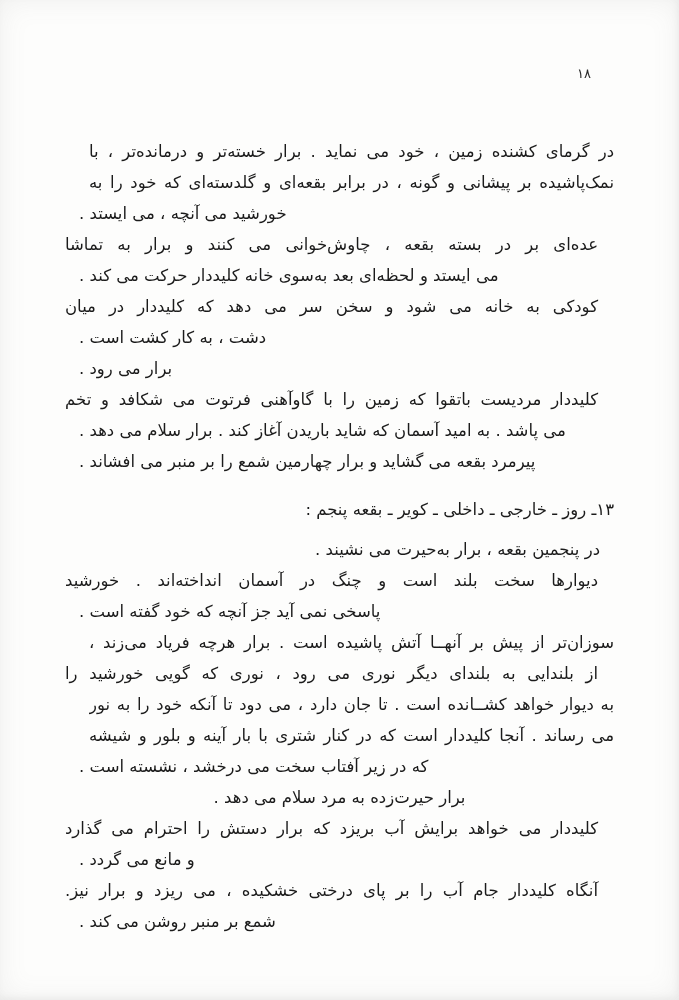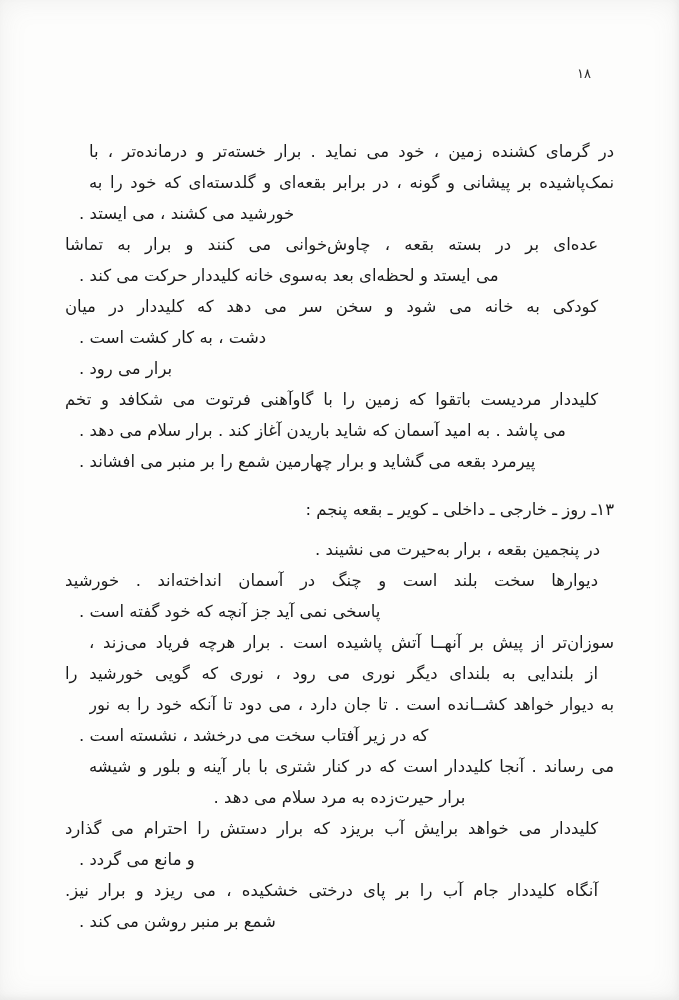--- a/index.html
+++ b/index.html
@@ -68,37 +68,37 @@
   }
 </style>
 </head>
 <body>
 
 <div class="page">
   <div class="page-number">۱۸</div>
   <div class="text-block">
       <div class="line justify">در گرمای کشنده زمین ، خود می نماید .  برار خسته‌تر و درمانده‌تر ، با چهره‌ای</div>
       <div class="line justify">نمک‌پاشیده بر پیشانی و گونه ، در برابر بقعه‌ای و گلدسته‌ای که خود را به</div>
-      <div class="line left">خورشید می کشند ، می ایستد .</div>
+      <div class="line left">خورشید می آنچه ، می ایستد .</div>
       <div class="line first">عده‌ای بر در بسته بقعه ، چاوش‌خوانی می کنند و برار به تماشا</div>
       <div class="line left">می ایستد و لحظه‌ای بعد به‌سوی خانه کلیددار حرکت می کند .</div>
       <div class="line first">کودکی به خانه می شود و سخن سر می دهد که کلیددار در میان</div>
       <div class="line left">دشت ، به کار کشت است .</div>
       <div class="line left">برار می رود .</div>
       <div class="line first">کلیددار مردیست باتقوا که زمین را با گاوآهنی فرتوت می شکافد و تخم</div>
       <div class="line left">می پاشد . به امید آسمان که شاید باریدن آغاز کند .  برار سلام می دهد .</div>
       <div class="line left">پیرمرد بقعه می گشاید و برار چهارمین شمع را بر منبر می افشاند .</div>
       <div class="line heading heading">۱۳ـ روز ـ خارجی ـ داخلی ـ کویر ـ بقعه پنجم :</div>
       <div class="line right">در پنجمین بقعه ، برار به‌حیرت می نشیند .</div>
       <div class="line first">دیوارها سخت بلند است و چنگ در آسمان انداخته‌اند .  خورشید</div>
       <div class="line left">پاسخی نمی آید جز آنچه که خود گفته است .</div>
       <div class="line justify">سوزان‌تر از پیش بر آنهــا آتش پاشیده است .  برار هرچه فریاد می‌زند ،</div>
       <div class="line first">از بلندایی به بلندای دیگر نوری می رود ،  نوری که گویی خورشید را</div>
       <div class="line justify">به دیوار خواهد کشــانده است .  تا جان دارد ، می دود تا آنکه خود را به نور</div>
+      <div class="line justify">می رساند .  آنجا کلیددار است که در کنار شتری با بار آینه و بلور و شیشه</div>
       <div class="line left">که در زیر آفتاب سخت می درخشد ، نشسته است .</div>
-      <div class="line justify">می رساند .  آنجا کلیددار است که در کنار شتری با بار آینه و بلور و شیشه</div>
       <div class="line center">برار حیرت‌زده به مرد سلام می دهد .</div>
       <div class="line first">کلیددار می خواهد برایش آب بریزد که برار دستش را احترام می گذارد</div>
       <div class="line left">و مانع می گردد .</div>
       <div class="line first">آنگاه کلیددار جام آب را بر پای درختی خشکیده ، می ریزد و برار نیز.</div>
       <div class="line left">شمع بر منبر روشن می کند .</div>
     </div>
 </div>
 
 </body></html>

